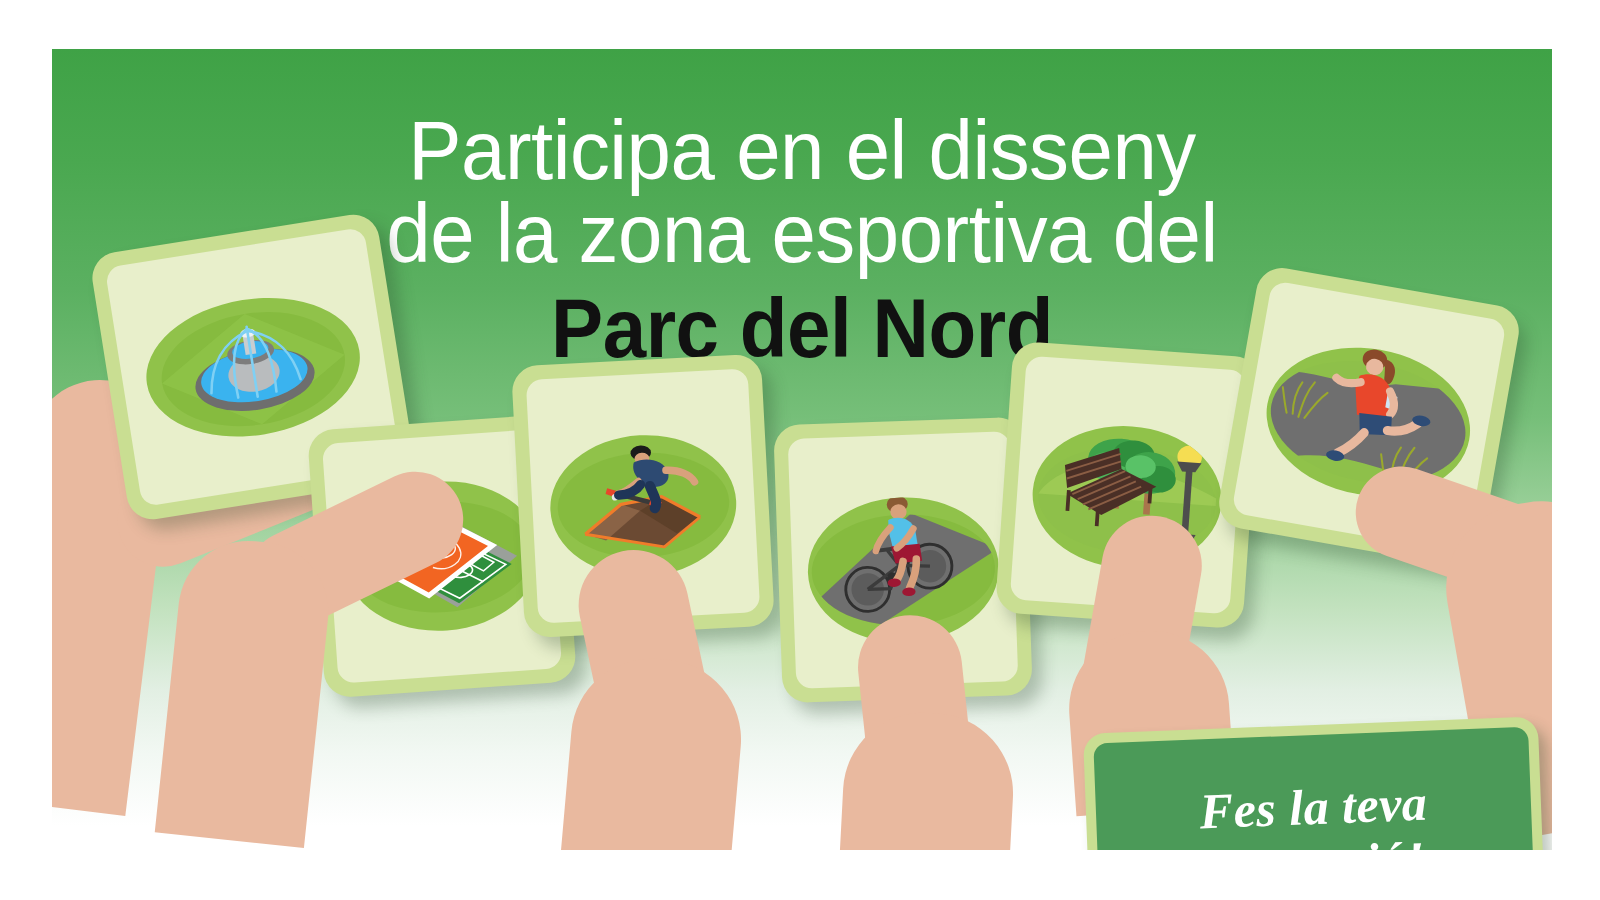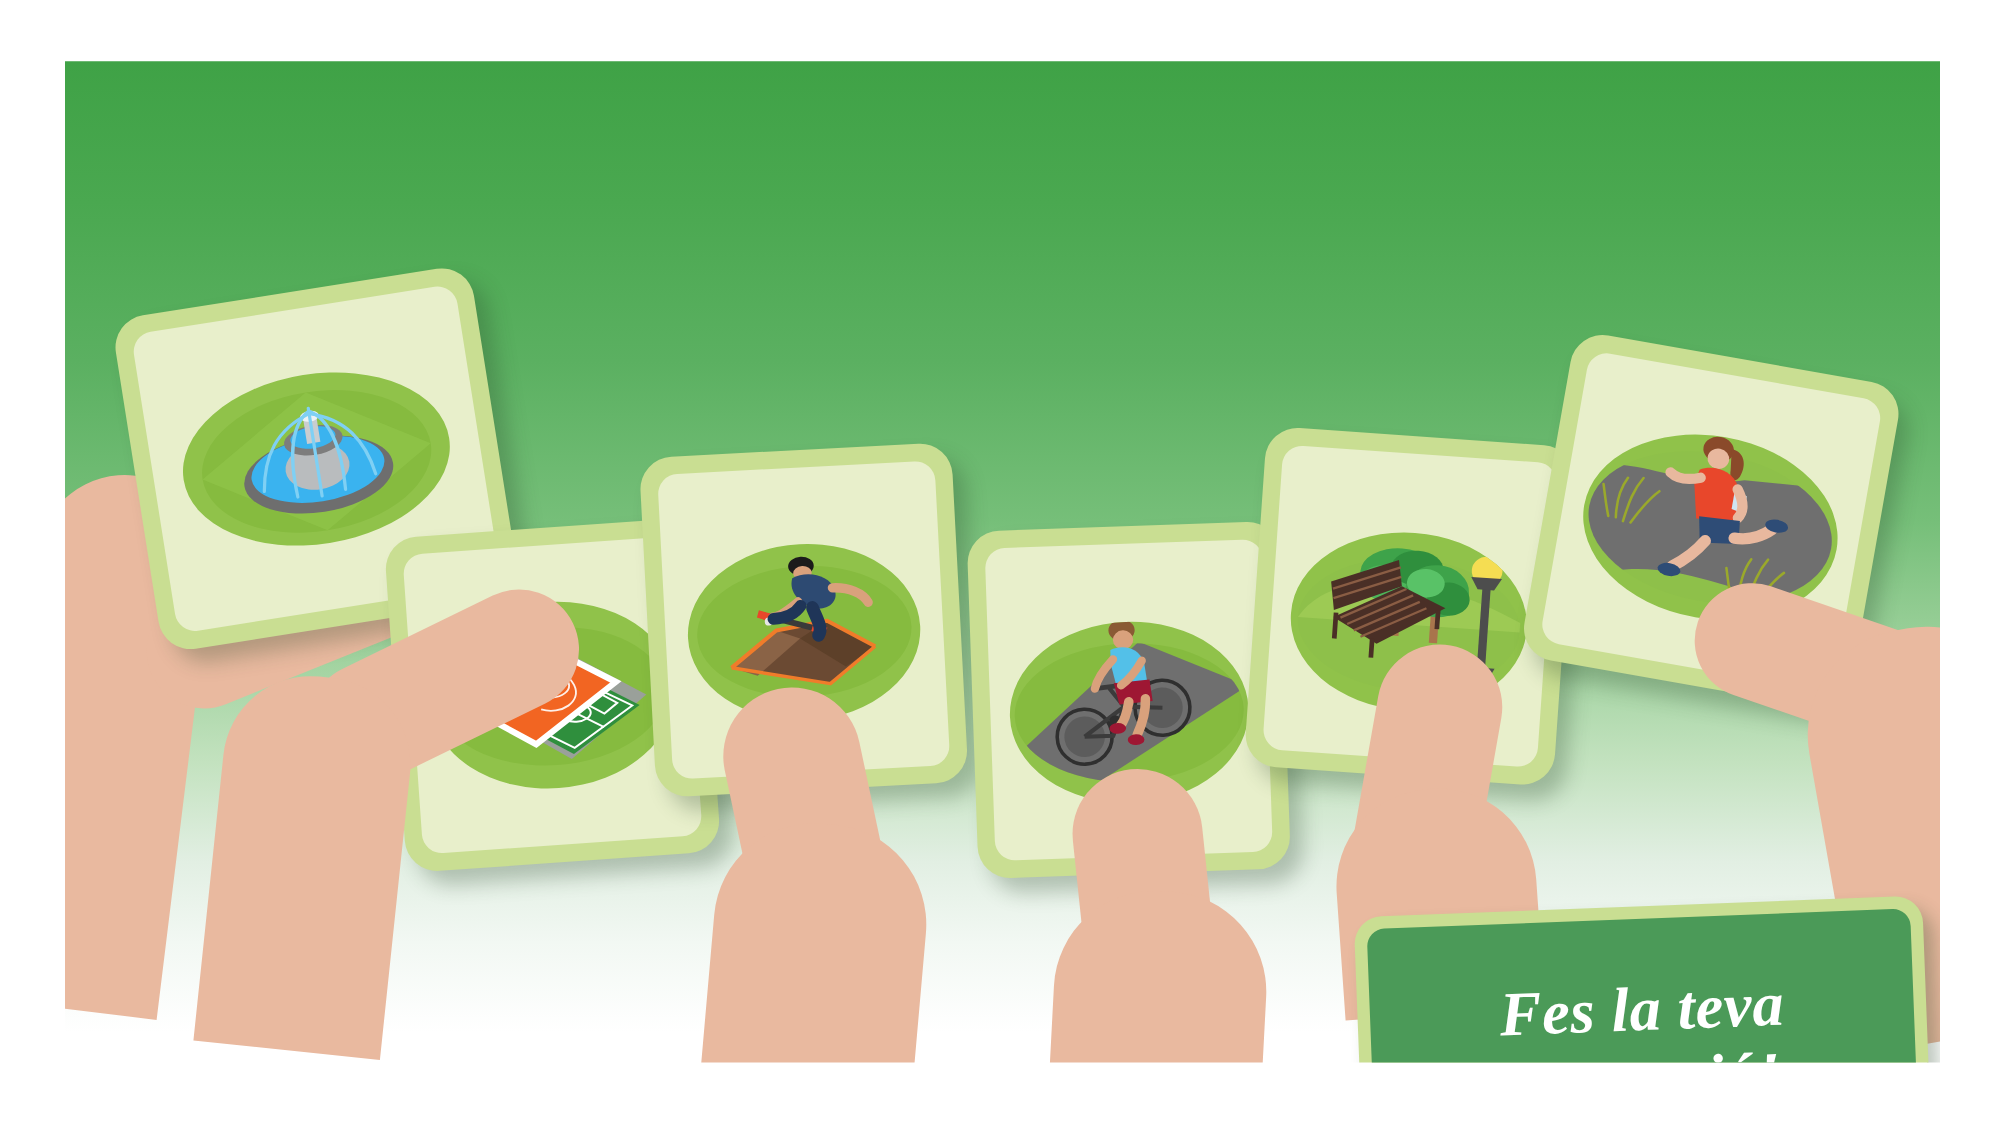--- a/index.html
+++ b/index.html
@@ -103,20 +103,25 @@
     position:absolute;left:0;top:780px;width:1600px;height:80px;
   }
 </style>
 </head>
 <body>
 
 <div id="poster">
 
   <div class="stage">
 
+    <div class="headline">
+      <span class="hl-line">Participa en el disseny</span>
+      <span class="hl-line">de la zona esportiva del</span>
+      <span class="hl-strong">Parc del Nord</span>
+    </div>
 
     <div class="hand" style="left:-40px;top:330px;width:140px;height:430px;border-radius:70px 70px 0 0;transform:rotate(7deg);"></div>
     <div class="hand" style="left:60px;top:398px;width:240px;height:92px;border-radius:46px;transform:rotate(-22deg);"></div>
 
     <div class="card" style="left:56px;top:183px;width:290px;height:270px;transform:rotate(-9deg);">
       <div class="card-face">
         <div class="plot">
           <svg viewBox="0 0 200 120" width="100%" height="100%">
             <ellipse cx="100" cy="62" rx="86" ry="52" fill="#86bb3f"></ellipse>
             <path d="M14 62 L100 10 L186 62 L100 114 Z" fill="#93c94c" opacity=".55"></path>

